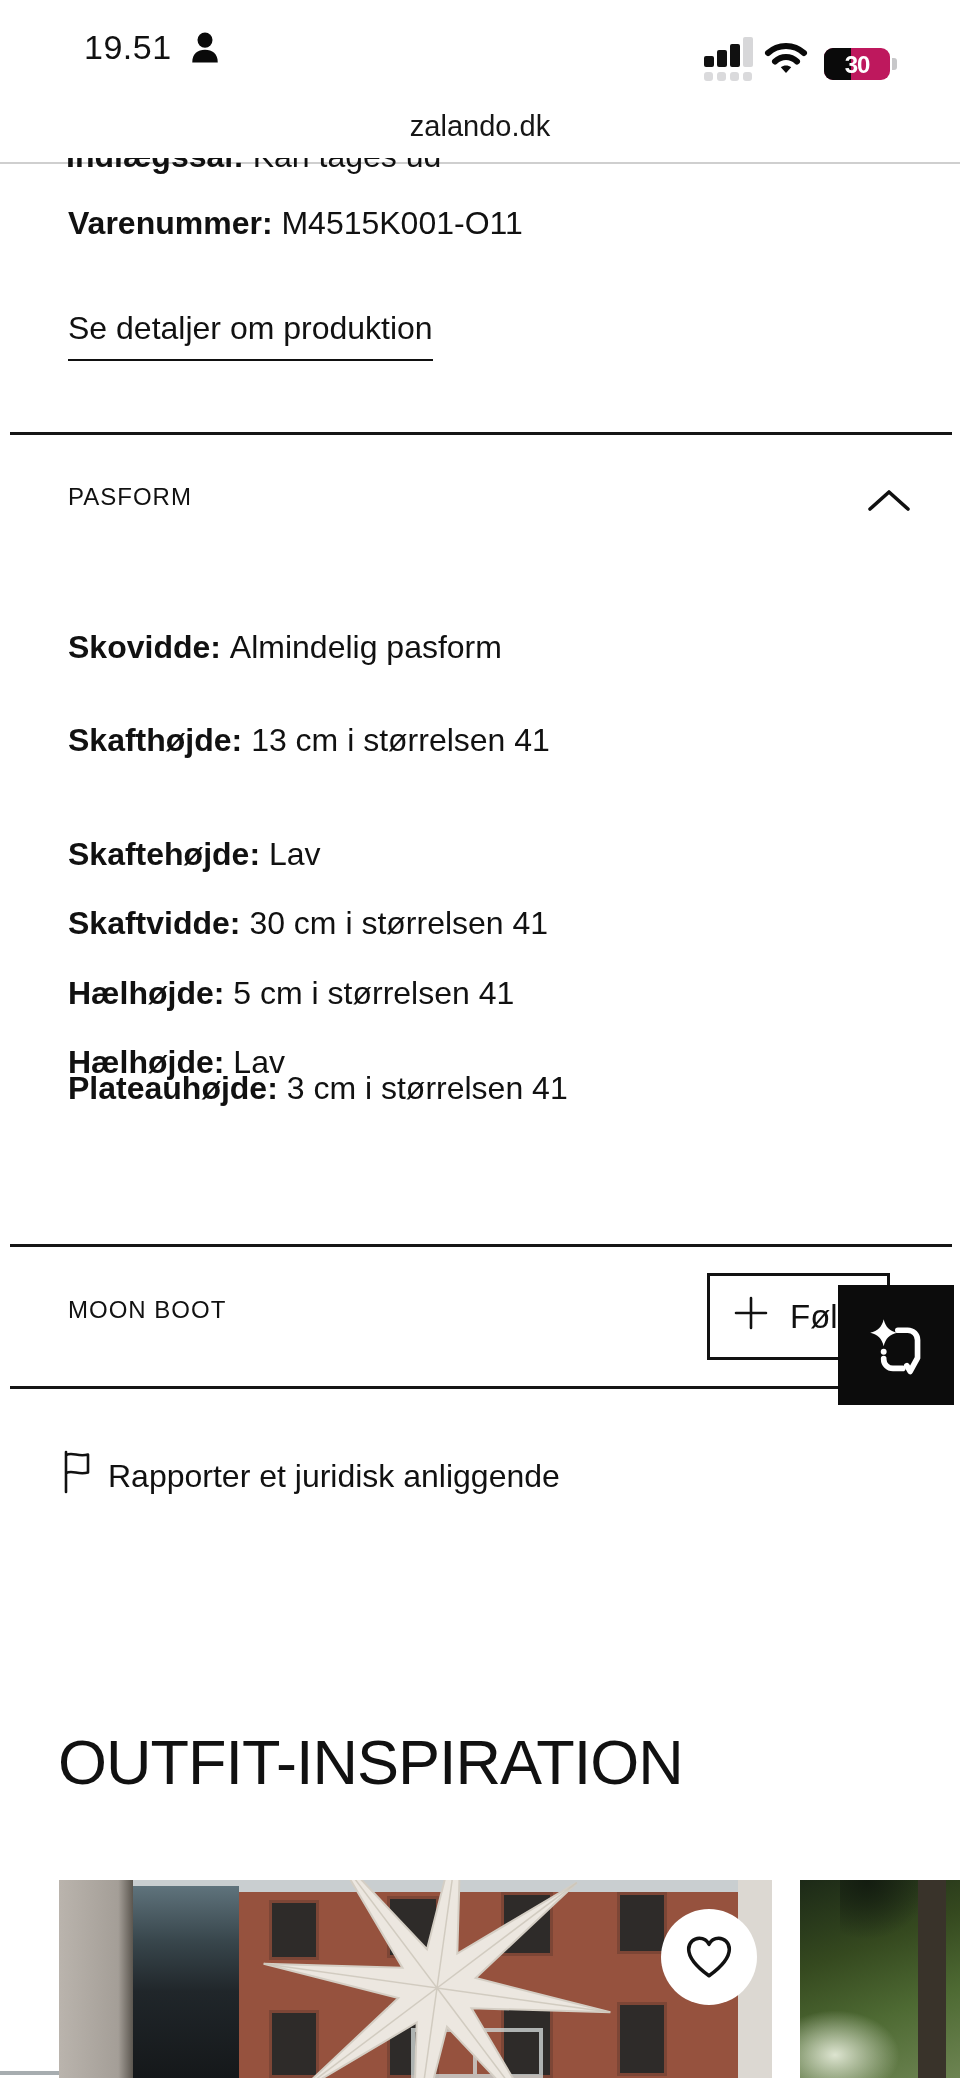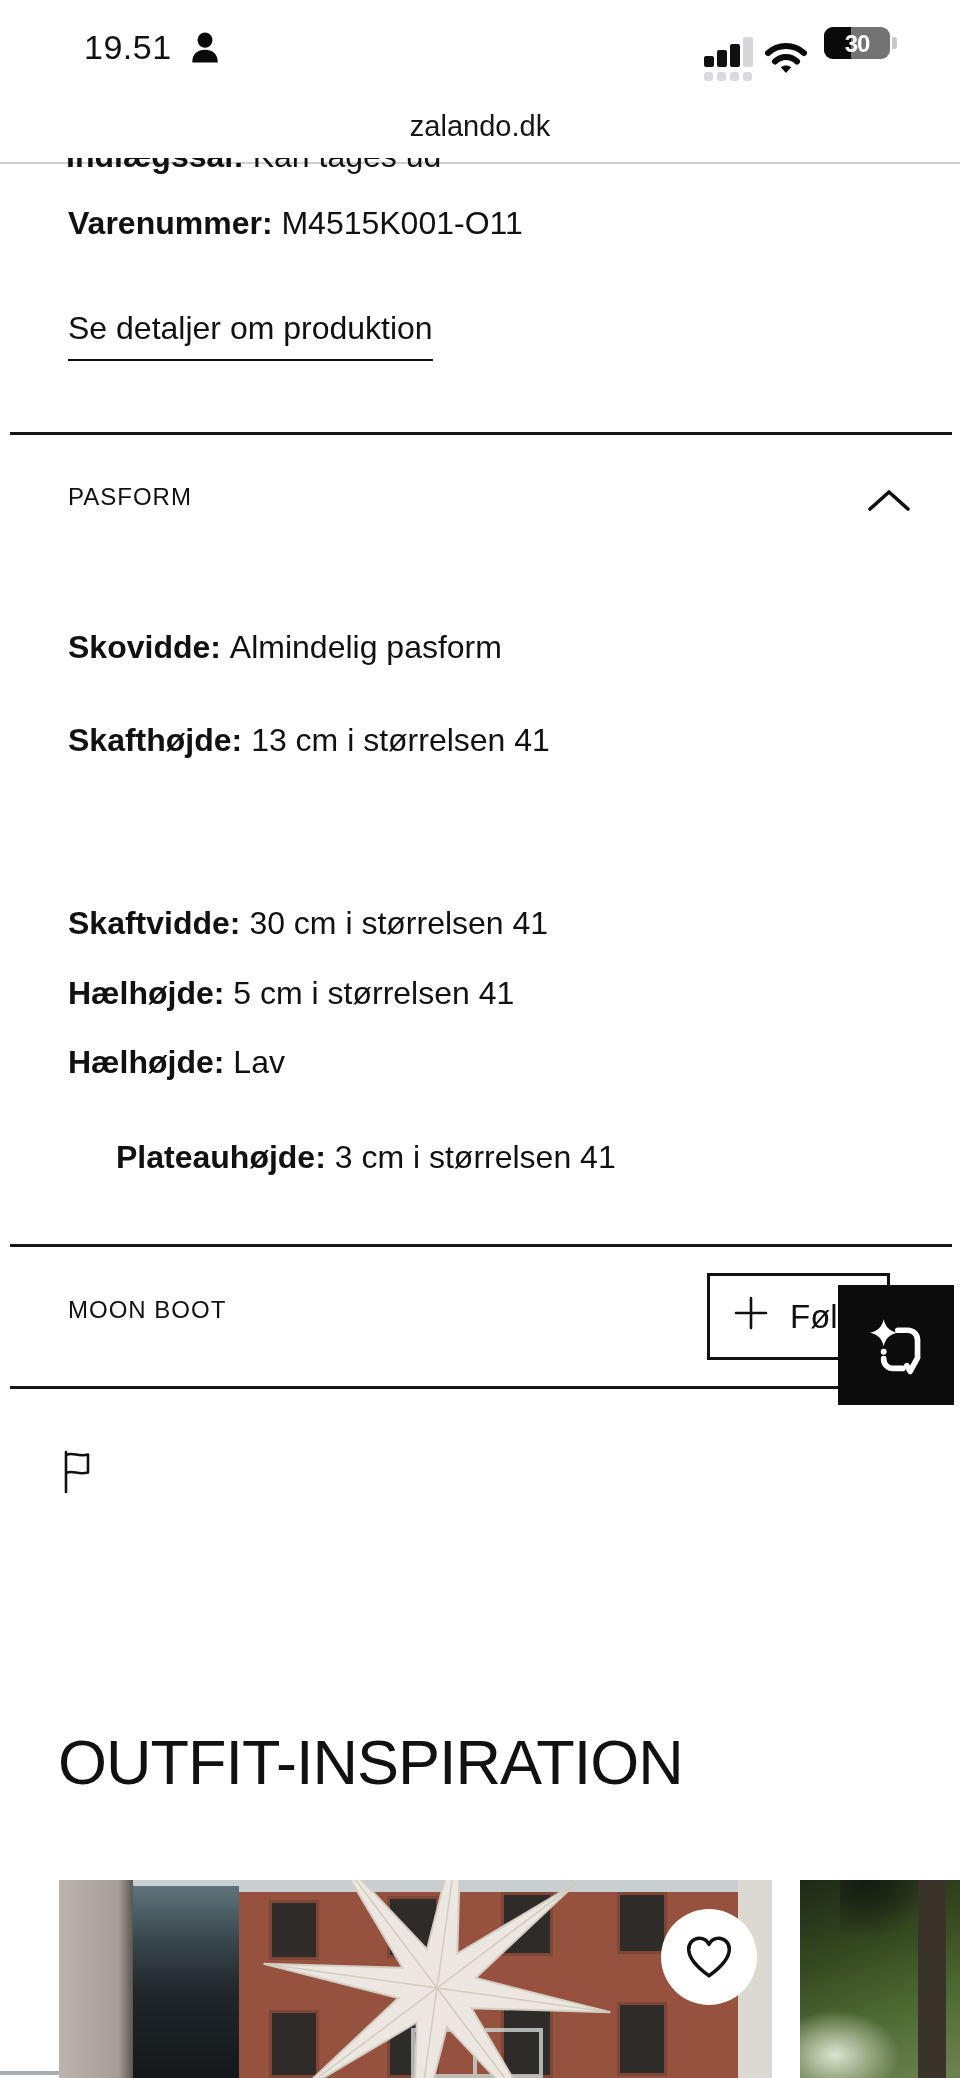--- a/index.html
+++ b/index.html
@@ -18,21 +18,21 @@
   .sig-bars span{position:absolute;bottom:0;width:10px;border-radius:2px;background:#111;}
   .sig-bars .b1{left:0;height:11px;}
   .sig-bars .b2{left:13px;height:17px;}
   .sig-bars .b3{left:26px;height:23px;}
   .sig-bars .b4{left:39px;height:30px;background:#d7d7d9;}
   .sig-dots{left:704px;top:72px;width:52px;height:9px;}
   .sig-dots i{position:absolute;top:0;width:9px;height:9px;border-radius:3px;background:#dadadc;}
   .sig-dots i:nth-child(1){left:0;} .sig-dots i:nth-child(2){left:13px;}
   .sig-dots i:nth-child(3){left:26px;} .sig-dots i:nth-child(4){left:39px;}
   .wifi{left:764px;top:42px;}
-  .battery{left:824px;top:27px;width:66px;height:32px;border-radius:9px;background:#737373;}
+  .battery{left:824px;top:48px;width:66px;height:32px;border-radius:9px;background:#be185d;}
   .battery .fill{position:absolute;left:0;top:0;width:27px;height:32px;border-radius:9px 0 0 9px;background:#0a0a0a;}
   .battery .pct{position:absolute;left:0;top:3px;width:66px;text-align:center;font-size:24px;font-weight:700;color:#fff;letter-spacing:-1px;}
   .battery .nub{position:absolute;right:-7px;top:10px;width:5px;height:12px;border-radius:0 3px 3px 0;background:#c7c7c9;}
   .url{left:0;top:110px;width:960px;text-align:center;font-size:29px;color:#161616;z-index:9;}
   .hairline{left:0;top:162px;width:960px;height:2px;background:#cfcfcf;z-index:1;}
 
   
   .clipped-line{left:66px;top:138px;font-size:32px;white-space:nowrap;z-index:2;}
 
   
@@ -42,21 +42,21 @@
   .prod-link{left:68px;top:310px;font-size:32px;border-bottom:2px solid #111;padding-bottom:12px;}
 
   .divider{left:10px;width:942px;height:3px;background:#161616;}
   .d1{top:432px;} .d2{top:1244px;} .d3{top:1386px;}
 
   .section-title{left:68px;font-size:24px;letter-spacing:1px;}
   .t-pasform{top:483px;}
   .chev{left:866px;top:487px;}
 
   .pr0{top:629px;} .pr1{top:698px;margin-top:24px;} .pr2{top:767px;} .pr3{top:836px;}
-  .pr4{top:905px;} .pr5{top:975px;} .pr6{top:1044px;} .pr7{top:1139px;margin-left:48px;}
+  .pr4{top:905px;} .pr5{top:975px;} .pr6{top:1044px;} .pr7{top:1070px;}
 
   
   .t-brand{top:1296px;}
   .follow-btn{left:707px;top:1273px;width:183px;height:87px;border:3px solid #111;background:#fff;
     box-sizing:border-box;display:flex;align-items:center;gap:20px;padding-left:22px;font-size:33px;color:#111;}
   .snip-overlay{left:838px;top:1285px;width:116px;height:120px;background:#0c0c0c;z-index:20;
     display:flex;align-items:center;justify-content:center;}
 
   
   .report{left:62px;top:1450px;display:flex;align-items:center;gap:16px;font-size:32px;}
@@ -153,20 +153,24 @@
   </div>
 
   <div class="abs kv pr0">
     <b>Skovidde: </b>
     <span>Almindelig pasform</span>
   </div>
   <div class="abs kv pr1">
     <b>Skafthøjde: </b>
     <span>13 cm i størrelsen 41</span>
   </div>
+  <div class="abs kv pr3">
+    <b>Skaftehøjde: </b>
+    <span>Lav</span>
+  </div>
   <div class="abs kv pr4">
     <b>Skaftvidde: </b>
     <span>30 cm i størrelsen 41</span>
   </div>
   <div class="abs kv pr5">
     <b>Hælhøjde: </b>
     <span>5 cm i størrelsen 41</span>
   </div>
   <div class="abs kv pr6">
     <b>Hælhøjde: </b>
@@ -200,20 +204,21 @@
     </svg>
   </div>
 
   <div class="abs report">
     <span>
       <svg width="30" height="44" viewBox="0 0 30 44">
         <path d="M4 2 V42" stroke="#111" stroke-width="2.6" stroke-linecap="round" fill="none"></path>
         <path d="M4 5 C11 1.5 16 7.5 26 4.5 V22.5 C16 25.5 11 19.5 4 23" stroke="#111" stroke-width="2.6" stroke-linejoin="round" fill="none"></path>
       </svg>
     </span>
+    <span>Rapporter et juridisk anliggende</span>
   </div>
 
   <div class="abs outfit-title">OUTFIT-INSPIRATION</div>
 
   <div class="abs photo photo1">
     <div class="abs p1-topband"></div>
     <div class="abs p1-wall"></div>
     <div class="abs p1-darkwin"></div>
     <div class="abs p1-building">
       <span class="win w1"></span>

